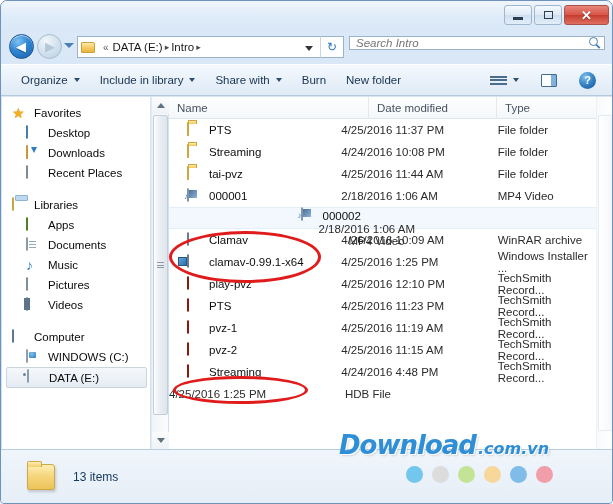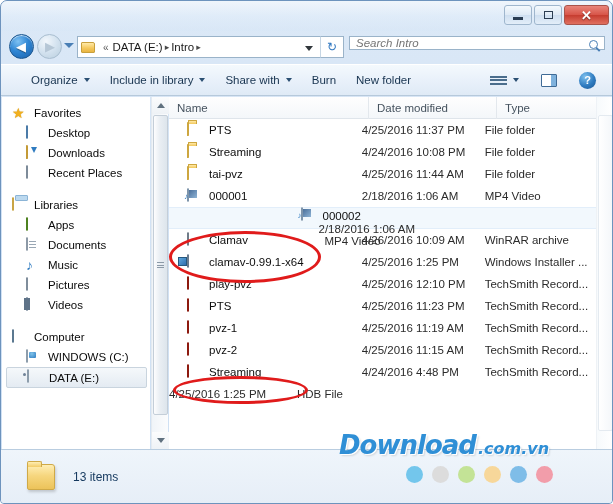--- a/index.html
+++ b/index.html
@@ -98,41 +98,41 @@
   #refreshbtn {
     position:absolute; left:319px; top:5px; width:24px; height:22px;
     border:1px solid #9ab3c9; border-left:1px solid #c6d6e4;
     background:#ffffff;
     display:flex;align-items:center;justify-content:center;
     cursor:pointer; color:#2f77c0; font-size:12px;
   }
   #searchbox {
     position:absolute; left:348px; top:5px; width:256px; height:14px;
     background:#ffffff; border:1px solid #9ab3c9;
-    display:flex;align-items:flex-end; padding:0 6px;
+    display:flex;align-items:flex-start; padding:0 6px;
   }
   #searchtext {
     flex:1; font-size:11.5px; color:#8d8d8d; font-style:italic;
     border:none; outline:none; background:transparent;
     font-family:"Liberation Sans",sans-serif;
   }
   .mag {
     width:9px;height:9px;border:1.6px solid #4a7fb5;border-radius:50%;
     position:relative;
   }
   .mag::after{content:"";position:absolute;width:1.6px;height:5px;background:#4a7fb5;
     right:-2px;bottom:-4px;transform:rotate(-45deg);}
 
   
   #toolbar {
     position:absolute; left:0; top:63px; width:613px; height:32px;
     background: linear-gradient(180deg,#f4f9fd 0%, #e9f1fa 50%, #dfeaf6 100%);
     border-top:1px solid #ffffff;
     border-bottom:1px solid #b6c9db;
-    display:flex; align-items:center; padding-left:20px;
+    display:flex; align-items:center; padding-left:10px;
   }
   .tbtn {
     display:flex; align-items:center; height:24px; padding:0 9px;
     font-size:11.5px; color:#17334f; cursor:pointer; border:1px solid transparent;
     border-radius:3px;
   }
   .tcaret {
     width:0;height:0;border-left:3.5px solid transparent;border-right:3.5px solid transparent;
     border-top:4px solid #2b4f72; margin-left:6px;
   }
@@ -271,21 +271,21 @@
   .c-type { width:116px; border-right:none; }
 
   #rows { position:absolute; left:0; top:22px; width:427px; }
   .frow {
     display:flex; align-items:center; height:22px; cursor:pointer;
     font-size:11.5px; color:#0d0d0d;
   }
   .frow.sel { background:#f2f8fd; border-top:1px solid #e2eefa; border-bottom:1px solid #e2eefa;flex-direction:column;}
   .fname { width:200px; display:flex; align-items:center; padding-left:18px; }
   .fdate { width:128px; color:#2b2b2b; }
-  .ftype { width:116px; color:#2b2b2b; }
+  .ftype { width:116px; color:#2b2b2b;margin-left:48px; }
   .ficon { width:16px; height:15px; margin-right:6px; flex:0 0 16px; position:relative; }
 
   
   .fi-folder {
     width:15px;height:12px;margin-top:2px;border-radius:1px 2px 1px 1px;
     background:linear-gradient(180deg,#ffeaa8 0%,#f8d271 45%,#eebd4e 100%);
     border:1px solid #cda63f; position:relative;}
   .fi-folder::before{content:"";position:absolute;left:0;top:-2.5px;width:7px;height:3px;
     background:linear-gradient(180deg,#ffeaa8,#f2c75c);border:1px solid #cda63f;
     border-bottom:none;border-radius:1px 1px 0 0;}

